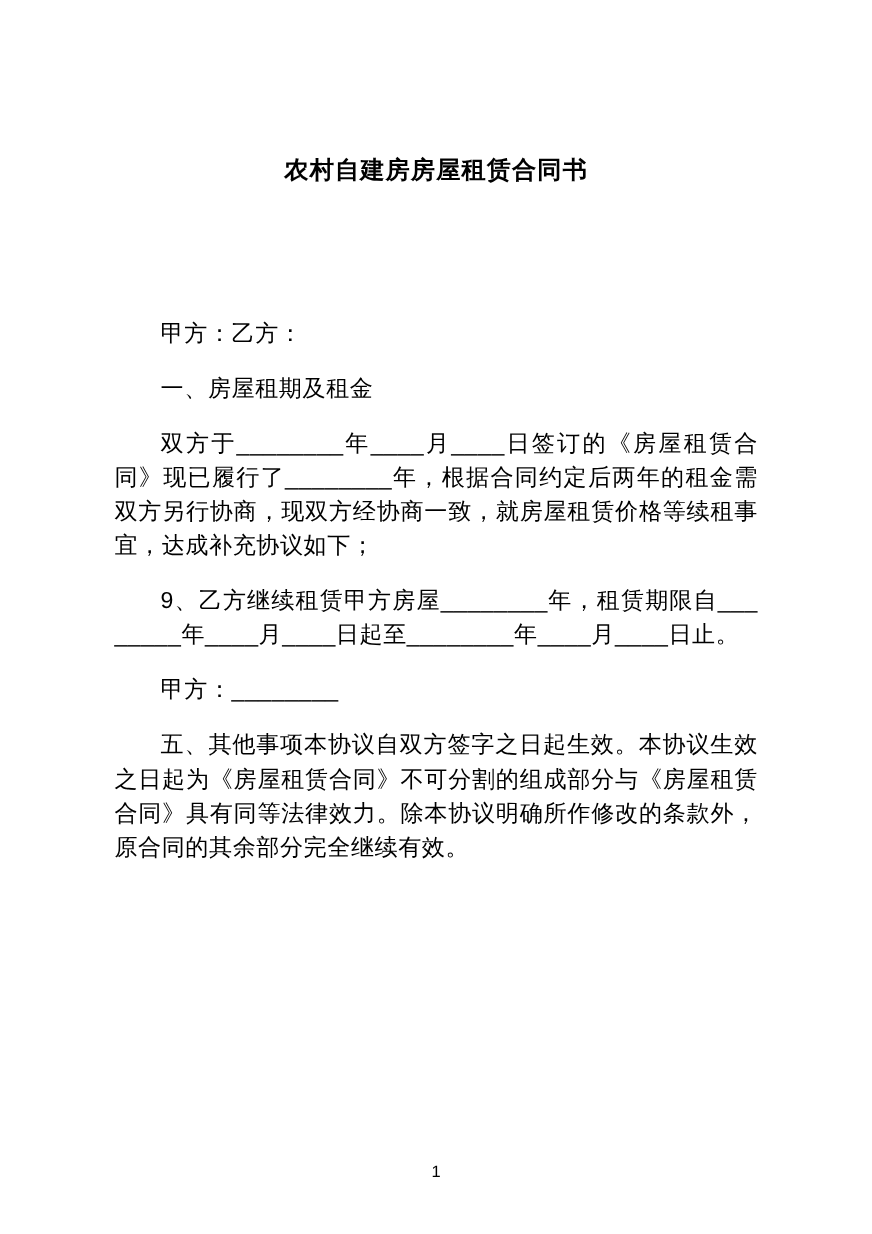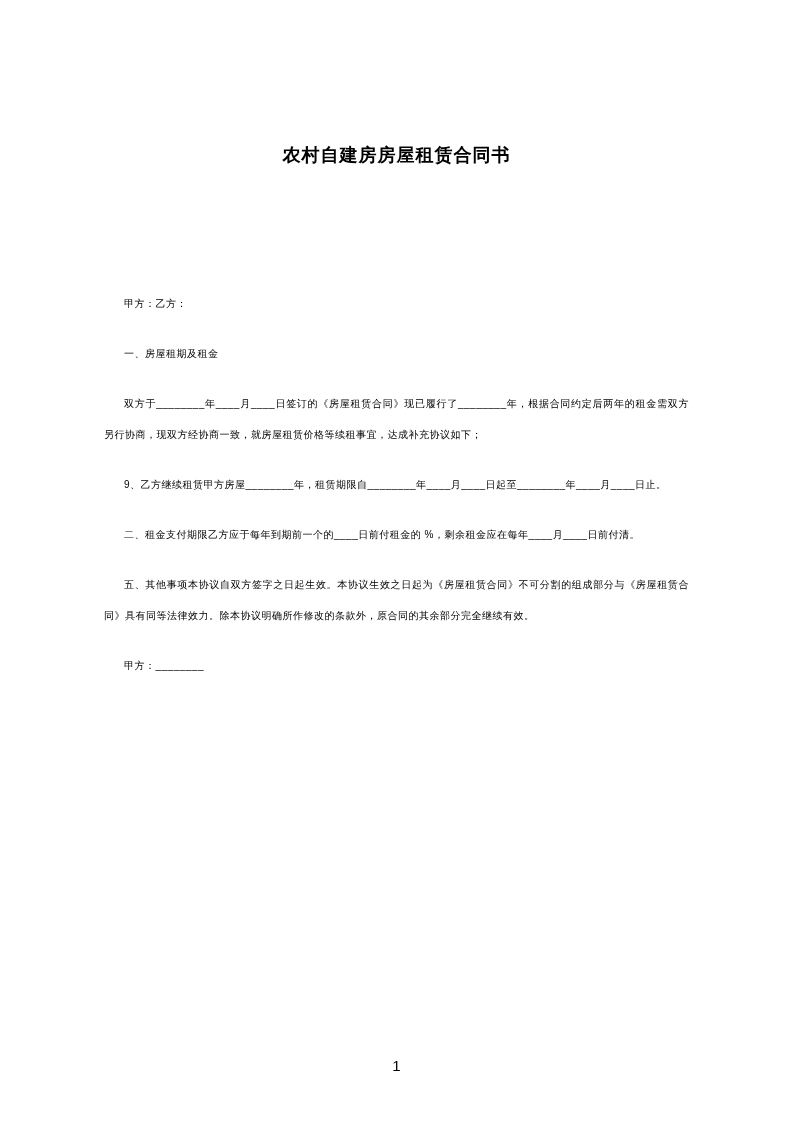--- a/index.html
+++ b/index.html
@@ -15,28 +15,28 @@
     overflow: hidden;
     font-family: "Liberation Sans", "DejaVu Sans", sans-serif;
     color: #000000;
   }
   .content {
     padding: 140px 104px 0 104px;
   }
   .doc-title {
     margin: 0 0 118px 0;
     text-align: center;
-    font-size: 18px;
+    font-size: 22px;
     font-weight: bold;
     line-height: 30px;
     letter-spacing: 1px;
   }
   .para {
     margin: 0 0 19px 0;
-    font-size: 10px;
+    font-size: 21px;
     line-height: 31px;
     text-indent: 2em;
     text-align: justify;
     letter-spacing: 0.5px;
     word-break: break-all;
   }
   .page-number {
     position: absolute;
     left: 0;
     right: 0;
@@ -57,23 +57,22 @@
 
     <p class="para">甲方：乙方：</p>
 
     <p class="para">一、房屋租期及租金</p>
 
     <p class="para">双方于________年____月____日签订的《房屋租赁合同》现已履行了________年，根据合同约定后两年的租金需双方另行协商，现双方经协商一致，就房屋租赁价格等续租事宜，达成补充协议如下；</p>
 
     <p class="para">9、乙方继续租赁甲方房屋________年，租赁期限自________年____月____日起至________年____月____日止。</p>
 
 
-    <p class="para">二、租金支付期限乙方应于每年到期前一个的____日前付租金的 %，剩余租金应在每年____月____日前付清。</p>
 
 
+    <p class="para">甲方：________</p>
+
     <p class="para">五、其他事项本协议自双方签字之日起生效。本协议生效之日起为《房屋租赁合同》不可分割的组成部分与《房屋租赁合同》具有同等法律效力。除本协议明确所作修改的条款外，原合同的其余部分完全继续有效。</p>
-
-    <p class="para">甲方：________</p>
 
   </div>
 
   <div class="page-number">1</div>
 </div>
 
 </body></html>

